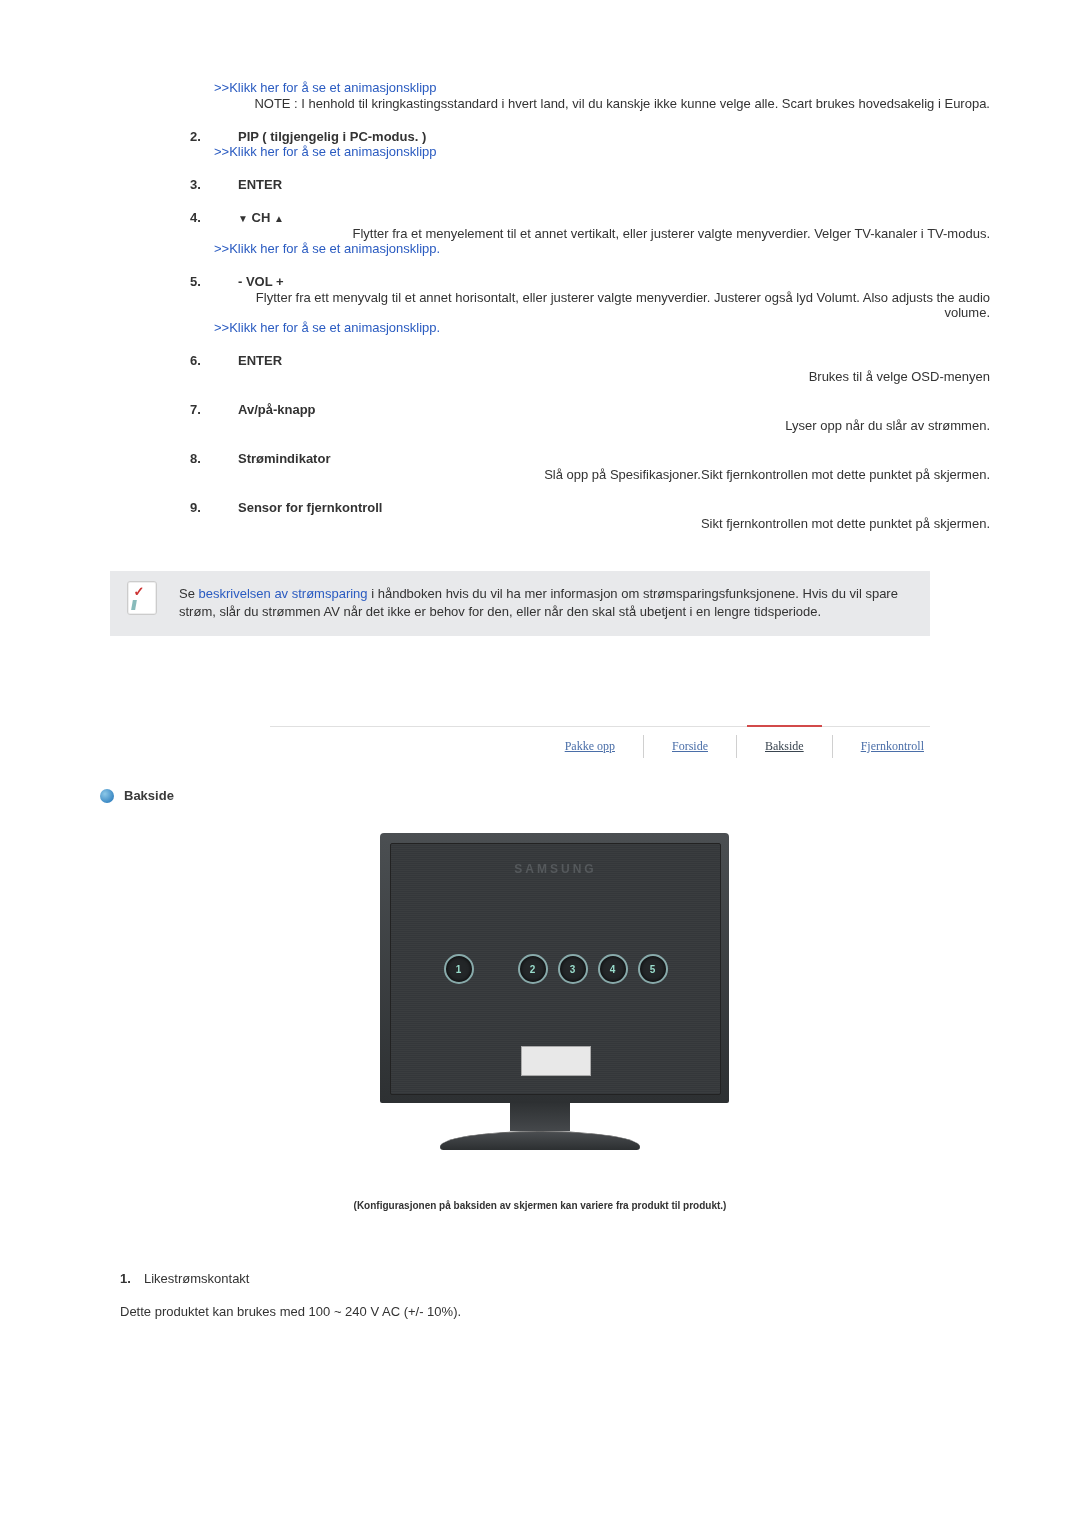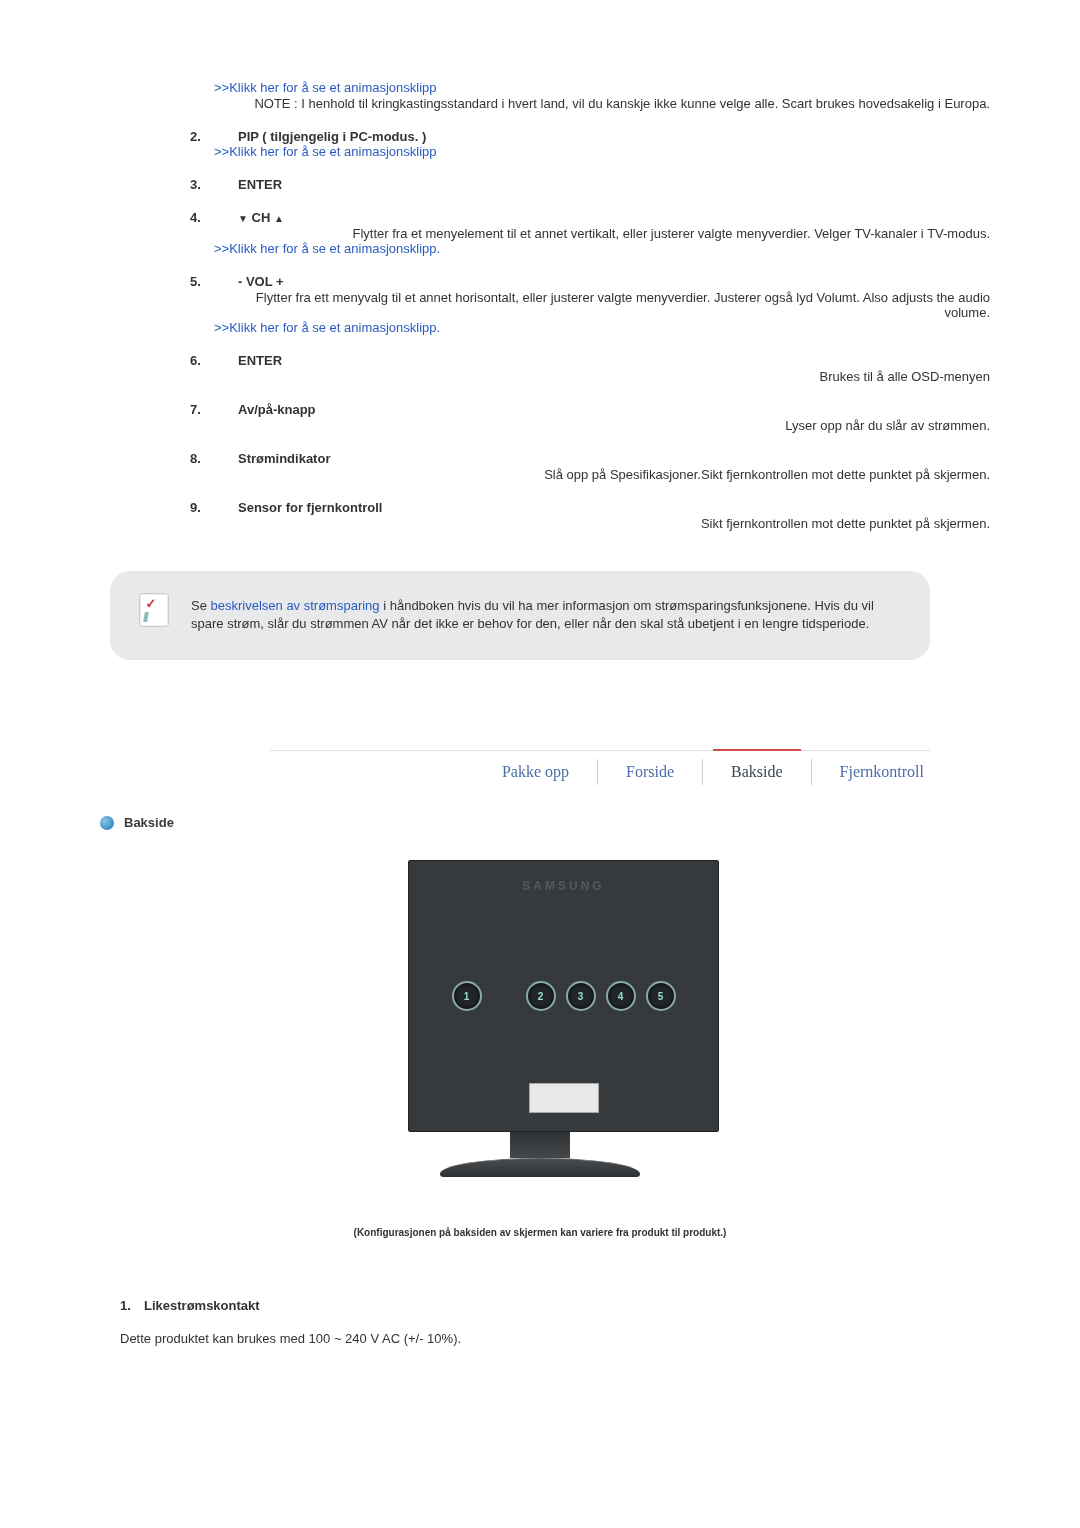--- a/index.html
+++ b/index.html
@@ -33,22 +33,21 @@
   a, .link {
     color: #2a5bc1;
     text-decoration: none;
   }
   .note-row {
     display: flex;
     align-items: flex-start;
     background: #e8e9eb;
     margin-left: 20px;
     margin-right: 60px;
-    padding: 16px;
-    border-radius: 20px;
+    padding: 4px;
   }
   .note-icon-cell {
     width: 55px;
     display:flex;
     align-items:center;
     justify-content:center;
     padding:6px 0;
   }
   .note-icon {
     width: 28px; height: 32px;
@@ -86,24 +85,25 @@
     margin-bottom: 30px;
     margin-right: 60px;
   }
   .tabs-row {
     display:flex;
     justify-content:flex-end;
     gap:0;
   }
   .tab {
     padding: 4px 28px;
-    font-size: 16px;
+    font-size: 12px;
     color: #4a6ea8;
     border-right: 1px solid #d0d0d0;
     font-family: Georgia, serif;
+    text-decoration: underline;
   }
   .tab:last-child { border-right:none; padding-right:6px;}
   .tab.active {
     color: #3a4550;
     position: relative;
   }
   .tab.active::after{
     content:"";
     position:absolute;
     left:10px; right:10px; top:-10px;
@@ -133,26 +133,26 @@
   }
   .monitor-wrap {
     display:flex;
     justify-content:center;
     margin: 30px 0 50px 0;
   }
   .monitor {
     width: 320px;
   }
   .bezel {
-    width:309px; height:270px;
+    width:349px; height:270px;
     background: linear-gradient(#4b4f52,#2d3032);
     border-radius: 4px 4px 2px 2px;
+    padding:10px;
     box-sizing:border-box;
     position:relative;
-    margin-left:28px;
   }
   .bezel-inner{
     width:100%;
     height:100%;
     background: repeating-linear-gradient(#3a3d3f, #3a3d3f 1px, #34373a 1px, #34373a 2px);
     border:1px solid #222;
     border-radius:2px;
     position:relative;
   }
   .brand {
@@ -221,21 +221,21 @@
     margin-left: 30px;
   }
   .back-item-row {
     display:flex;
     gap:4px;
   }
   .back-num {
     min-width:20px;
     font-weight:bold;
   }
-  .back-title { font-weight:bold; }
+  .back-title { font-weight:normal; }
   .back-desc {
     margin-top: 18px;
   }
   .arrow { font-size:10px; vertical-align:middle;}
 </style>
 </head>
 <body>
 
 <div class="doc">
 
@@ -283,21 +283,21 @@
         <span class="item-title">- VOL +</span>
         <div class="item-desc">Flytter fra ett menyvalg til et annet horisontalt, eller justerer valgte menyverdier. Justerer også lyd Volumt. Also adjusts the audio volume.</div>
         <div><a href="#">&gt;&gt;Klikk her for å se et animasjonsklipp.</a></div>
       </div>
     </div>
 
     <div class="item">
       <div class="item-num">6.</div>
       <div class="item-body">
         <span class="item-title">ENTER</span>
-        <div class="item-desc">Brukes til å alle OSD-menyen</div>
+        <div class="item-desc">Brukes til å velge OSD-menyen</div>
       </div>
     </div>
 
     <div class="item">
       <div class="item-num">7.</div>
       <div class="item-body">
         <span class="item-title">Av/på-knapp</span>
         <div class="item-desc">Lyser opp når du slår av strømmen.</div>
       </div>
     </div>

